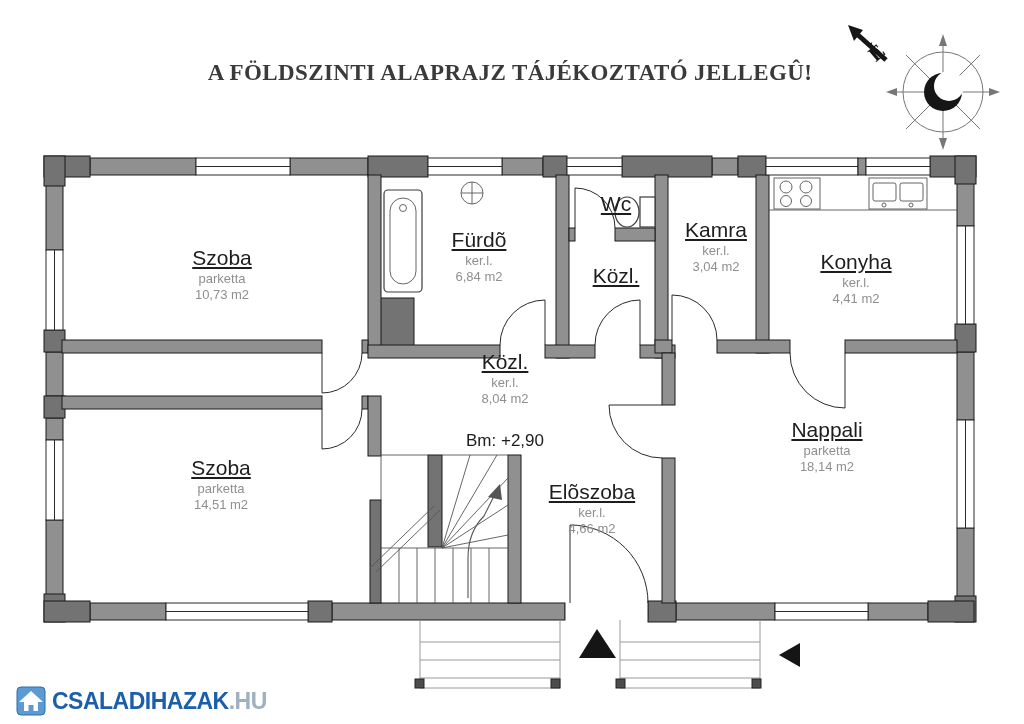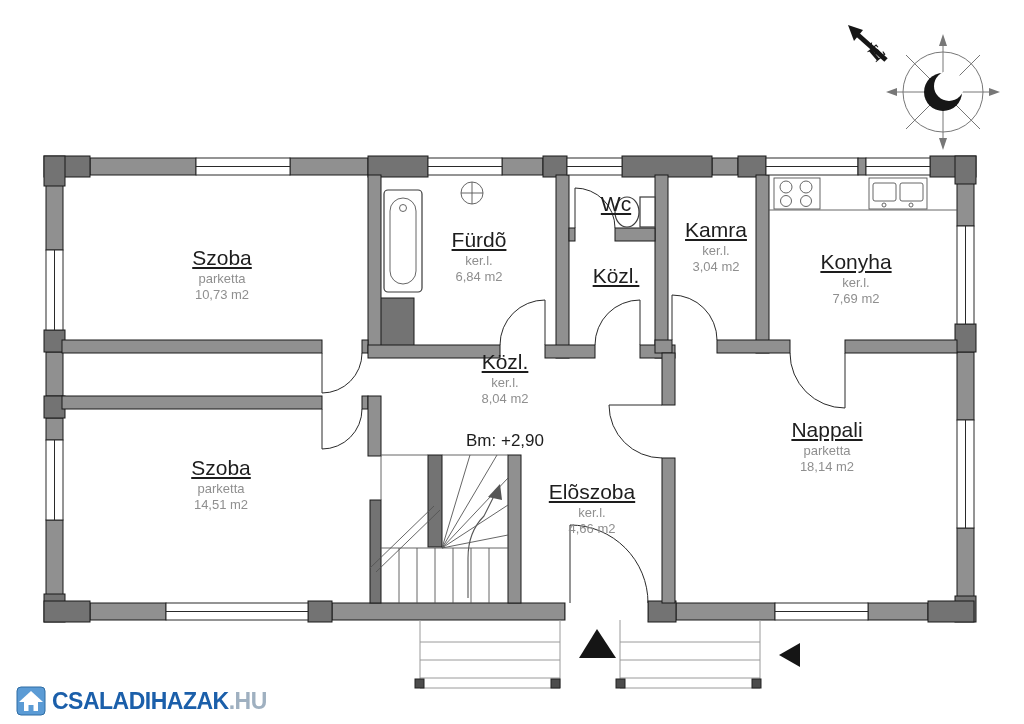--- a/index.html
+++ b/index.html
@@ -30,20 +30,21 @@
   .thin{ stroke:#555555; stroke-width:.9; fill:none; }
   .sym { stroke:#3a3a3a; stroke-width:1.2; fill:#ffffff; }
   .step{ stroke:#9a9a9a; stroke-width:1; fill:none; }
   .cmp { stroke:#777777; stroke-width:1; fill:none; }
 </style>
 </head>
 <body>
 
 <div class="canvas">
 
+  <div class="title">A FÖLDSZINTI ALAPRAJZ TÁJÉKOZTATÓ JELLEGÛ!</div>
 
   <svg class="plan" viewBox="0 0 1024 724" xmlns="http://www.w3.org/2000/svg">
 
     <g>
       <rect class="w" x="90" y="158" width="106" height="17"></rect>
       <rect class="w" x="290" y="158" width="78" height="17"></rect>
       <rect class="w" x="502" y="158" width="41" height="17"></rect>
       <rect class="w" x="712" y="158" width="26" height="17"></rect>
       <rect class="w" x="46" y="184" width="17" height="66"></rect>
       <rect class="w" x="46" y="352" width="17" height="44"></rect>
@@ -240,21 +241,21 @@
 
   <div class="room-label" style="left:716px;top:218px">
     <div class="rname">Kamra</div>
     <div class="rsub">ker.l.</div>
     <div class="rsub">3,04 m2</div>
   </div>
 
   <div class="room-label" style="left:856px;top:250px">
     <div class="rname">Konyha</div>
     <div class="rsub">ker.l.</div>
-    <div class="rsub">7,69 m2</div>
+    <div class="rsub">4,41 m2</div>
   </div>
 
   <div class="room-label" style="left:505px;top:350px">
     <div class="rname">Közl.</div>
     <div class="rsub">ker.l.</div>
     <div class="rsub">8,04 m2</div>
     <div class="rnote">Bm: +2,90</div>
   </div>
 
   <div class="room-label" style="left:221px;top:456px">

